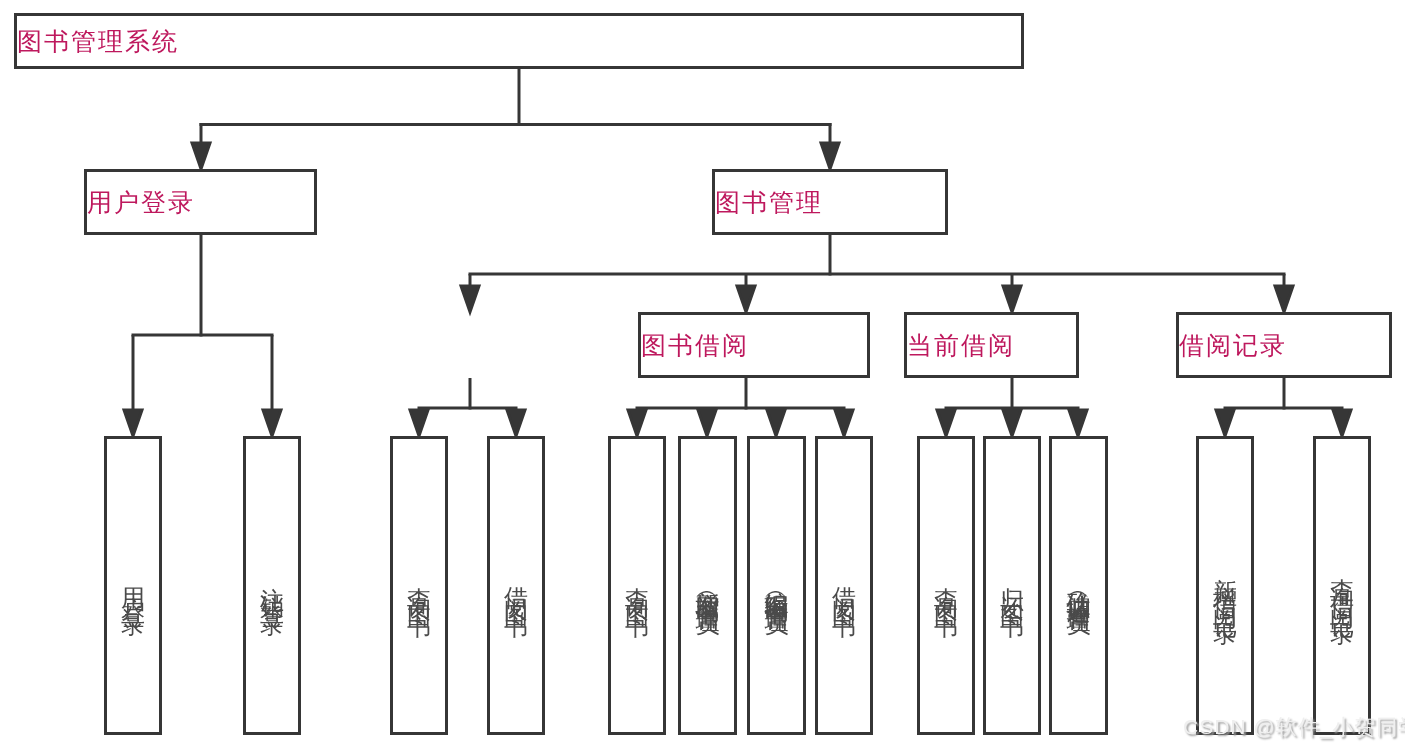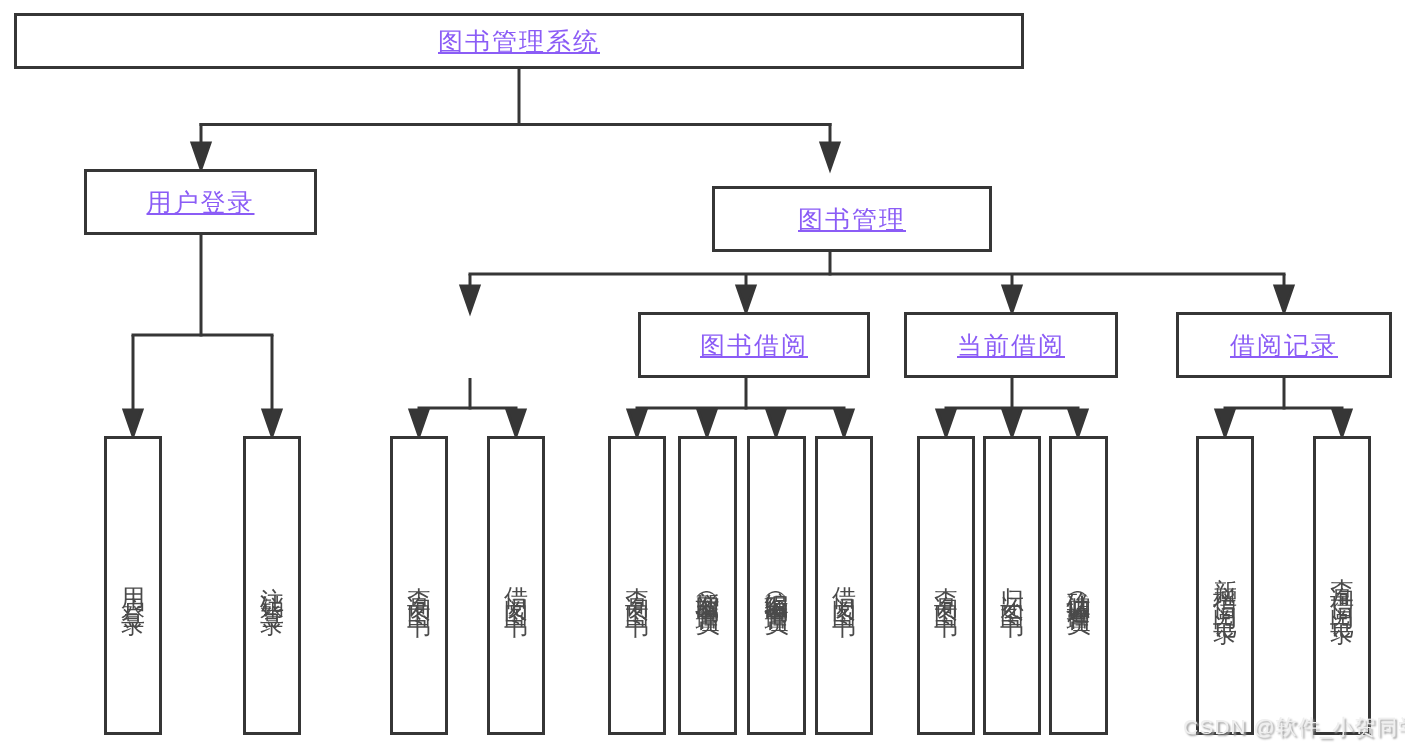--- a/index.html
+++ b/index.html
@@ -12,26 +12,25 @@
     font-family: "Liberation Sans", "DejaVu Sans", sans-serif;
   }
   svg.connectors { position: absolute; left: 0; top: 0; }
   .box {
     position: absolute;
     box-sizing: border-box;
     border: 3px solid #363636;
     background: #ffffff;
     display: flex;
     align-items: center;
-    justify-content: center;
-    color: #8b5cf6;
+    justify-content: flex-start;
+    color: #be185d;
     font-size: 25px;
     letter-spacing: 2px;
     white-space: nowrap;
-    text-decoration: underline;
   }
   .vbox {
     position: absolute;
     box-sizing: border-box;
     border: 3px solid #363636;
     background: #ffffff;
     display: flex;
     align-items: center;
     justify-content: center;
     color: #4a4a4a;
@@ -115,28 +114,28 @@
     </g>
   </svg>
 
   <div class="box" style="left:14px;top:13px;width:1010px;height:56px">
     <span>图书管理系统</span>
   </div>
 
   <div class="box" style="left:84px;top:169px;width:233px;height:66px">
     <span>用户登录</span>
   </div>
-  <div class="box" style="left:712px;top:186px;width:280px;height:66px">
+  <div class="box" style="left:712px;top:169px;width:236px;height:66px">
     <span>图书管理</span>
   </div>
 
   <div class="box" style="left:638px;top:312px;width:232px;height:66px">
     <span>图书借阅</span>
   </div>
-  <div class="box" style="left:904px;top:312px;width:214px;height:66px">
+  <div class="box" style="left:904px;top:312px;width:175px;height:66px">
     <span>当前借阅</span>
   </div>
   <div class="box" style="left:1176px;top:312px;width:216px;height:66px">
     <span>借阅记录</span>
   </div>
 
   <div class="vbox" style="left:104px;top:436px;width:58px;height:299px">
     <span class="vtext">用户登录</span>
   </div>
   <div class="vbox" style="left:243px;top:436px;width:58px;height:299px">

